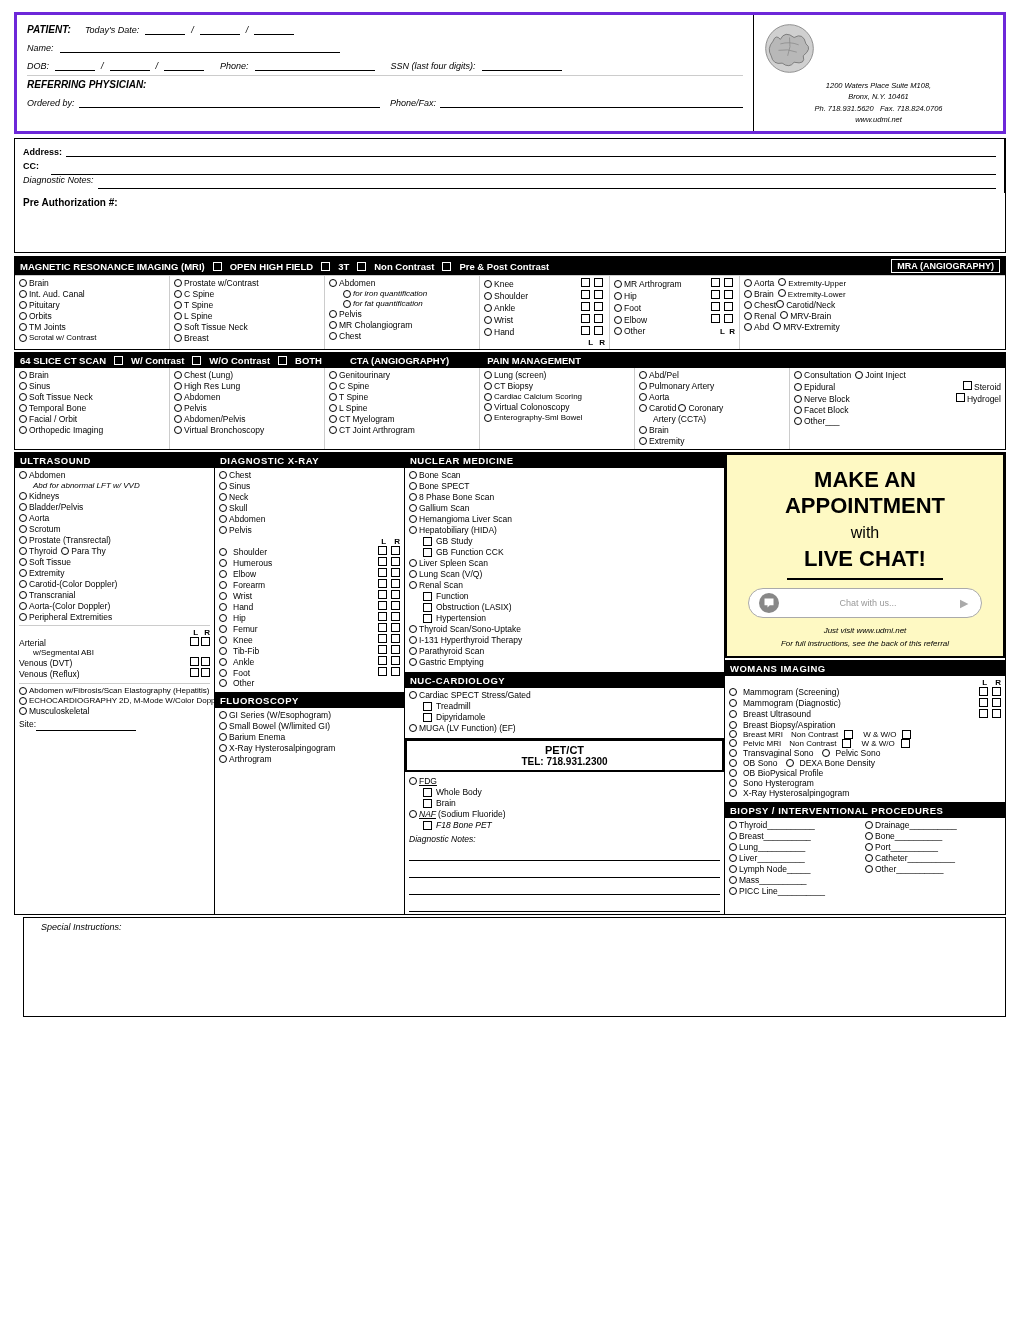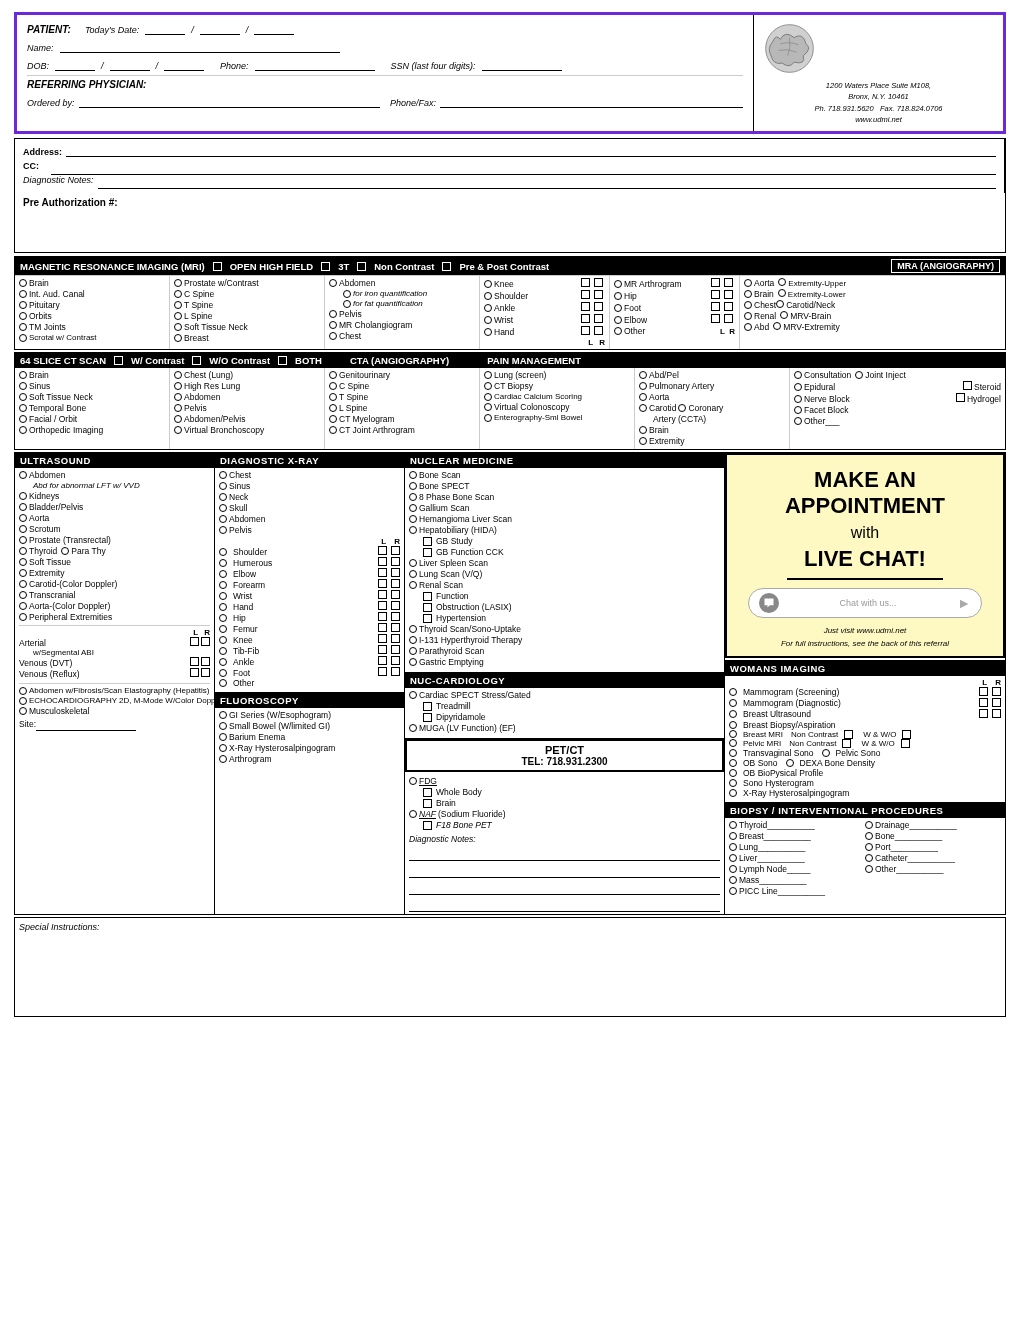--- a/index.html
+++ b/index.html
@@ -1151,18 +1151,18 @@
             <div class="item-row">
                 <span class="radio"></span>
                 <span>Other__________</span>
               </div>
           </div>
         </div>
       </div>
     </div>
   </div>
 
-  <div style="display:flex;gap:4px;border:1px solid #000;padding:4px 4px;min-height:100px;">
+  <div style="display:flex;gap:4px;border:1px solid #000;padding:4px 17px;min-height:100px;margin-left:9px;">
     <span style="font-style:italic;font-size:9px;white-space:nowrap;">Special Instructions:</span>
     <div style="flex:1;"></div>
   </div>
 
 </div>
 
 </body></html>

